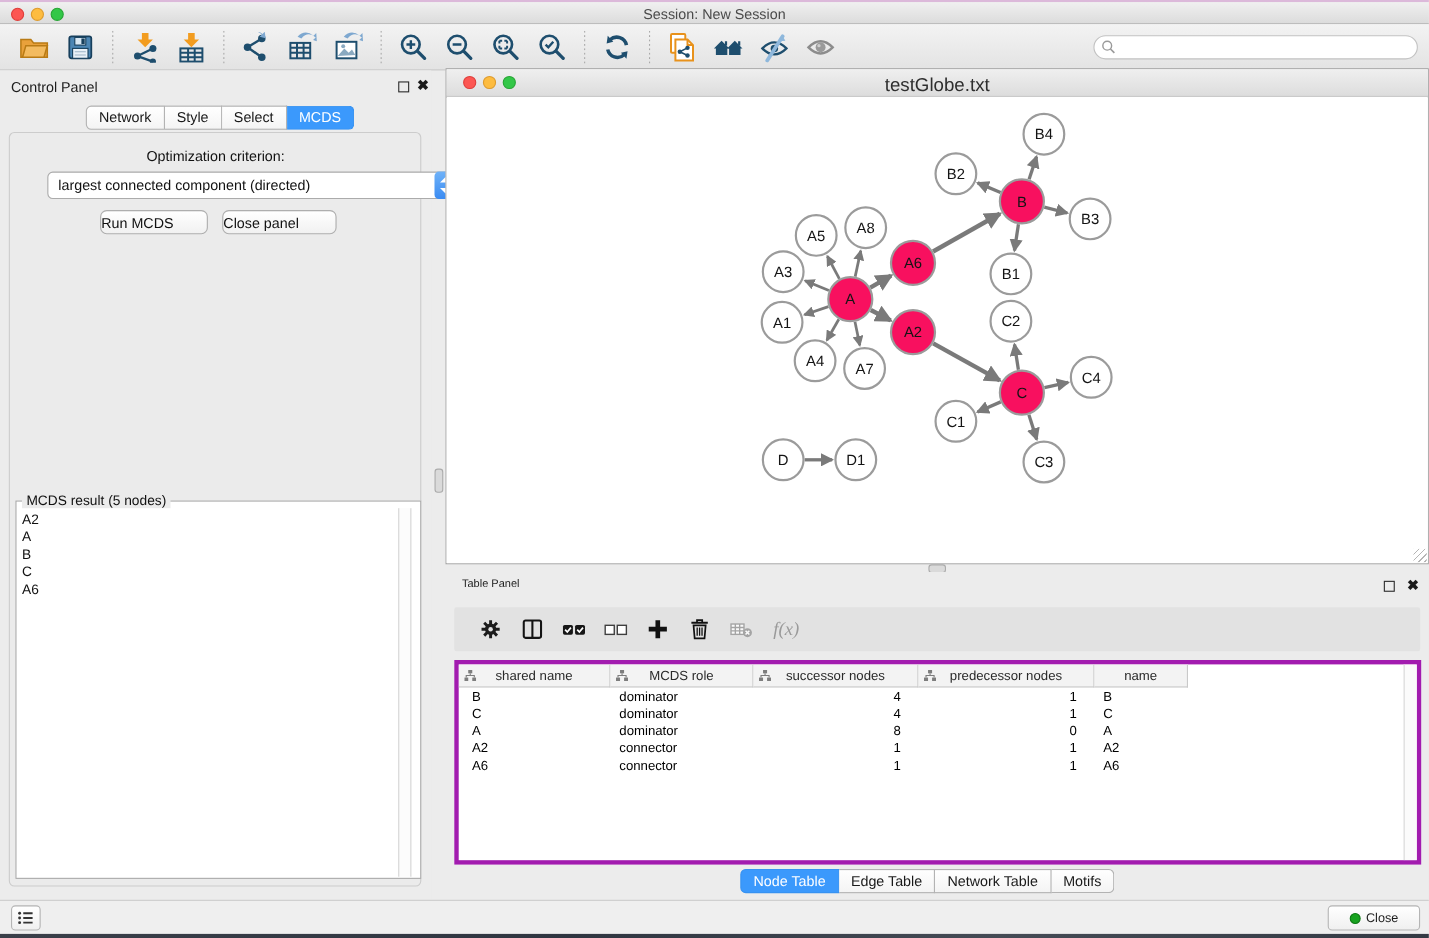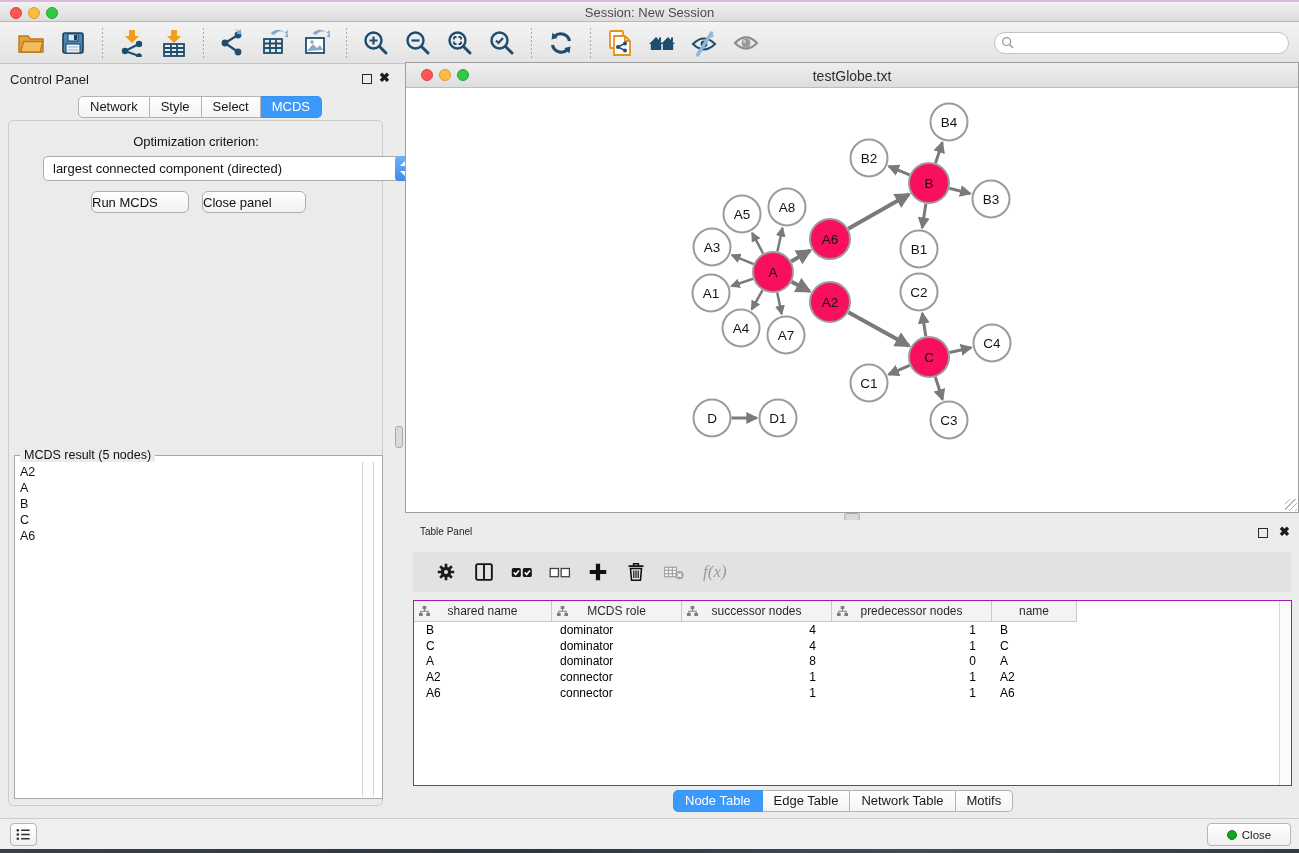--- a/index.html
+++ b/index.html
@@ -59,35 +59,35 @@
   
   #v-grip { position:absolute; left:395px; top:426px; width:8px; height:22px; background:#dadada; border:1px solid #ababab; border-radius:3px; }
   #h-grip { position:absolute; left:844px; top:513px; width:16px; height:8px; background:#dadada; border:1px solid #ababab; border-radius:3px; }
 
   
   #net-win { position:absolute; left:405px; top:62px; width:894px; height:451px; border:1px solid #9e9e9e; background:#fff; }
   #net-titlebar { position:absolute; left:0; top:0; right:0; height:25px; background:linear-gradient(#efefef,#dddddd); border-bottom:1px solid #bdbdbd; }
   #net-titlebar .tl1 { left:15px; top:6px; background:#fc5753; border:1px solid #df3e3a; }
   #net-titlebar .tl2 { left:33px; top:6px; background:#fdbc40; border:1px solid #de9b2d; }
   #net-titlebar .tl3 { left:51px; top:6px; background:#33c748; border:1px solid #27a535; }
-  #net-title { position:absolute; left:0; right:0; top:5px; text-align:center; font-size:14px; color:#2e2e2e; }
+  #net-title { position:absolute; left:0; right:0; top:5px; text-align:center; font-size:17px; color:#2e2e2e; }
   #net-canvas { position:absolute; left:0; top:26px; right:0; bottom:0; background:#fff; }
   #graph-svg { width:100%; height:100%; }
   #resize-grip { position:absolute; right:1px; bottom:1px; width:12px; height:12px;
     background:repeating-linear-gradient(135deg, transparent 0 3px, #b5b5b5 3px 4px); }
 
   
   #table-panel { position:absolute; left:405px; top:520px; width:894px; height:298px; background:#ececec; }
   #tp-title { position:absolute; left:15px; top:6px; font-size:10px; color:#1e1e1e; }
   #tp-float { left:853px; top:8px; } #tp-close { left:874px; top:6px; }
   #tp-toolbar { position:absolute; left:8px; top:32px; right:8px; height:40px; background:#e2e2e2; border-radius:2px; display:flex; align-items:center; padding-left:14px; }
   .tpicon { width:26px; height:26px; margin:0 6px; display:flex; align-items:center; justify-content:center; }
   .tpicon svg { width:22px; height:22px; }
   #fx-label { font-family:Liberation Serif, serif; font-style:italic; font-size:17px; color:#9a9a9a; margin-left:10px; }
-  #tp-table { position:absolute; left:8px; top:80px; right:7px; height:186px; background:#fff; border:1px solid #a21caf; overflow:hidden; }
+  #tp-table { position:absolute; left:8px; top:80px; right:7px; height:186px; background:#fff; border:4px solid #a21caf; overflow:hidden; }
   #tbl-header { position:absolute; left:0; top:0; height:21px; display:flex; }
   .hcell { position:relative; height:21px; background:#f3f3f3; border-right:1px solid #c9c9c9; border-bottom:1px solid #c9c9c9; font-size:12px; color:#2a2a2a; text-align:center; line-height:20px; }
   .hcell svg { position:absolute; left:5px; top:5px; width:11px; height:11px; }
   #tbl-body { position:absolute; left:0; top:22px; right:0; bottom:0; }
   .trow { display:flex; height:15.7px; }
   .tcell { font-size:12px; color:#000; line-height:15.7px; white-space:nowrap; overflow:hidden; }
   #tbl-scroll { position:absolute; right:0; top:0; bottom:0; width:12px; background:#fbfbfb; border-left:1px solid #d8d8d8; }
   #tp-tabs { left:268px; top:270px; }
 
   

